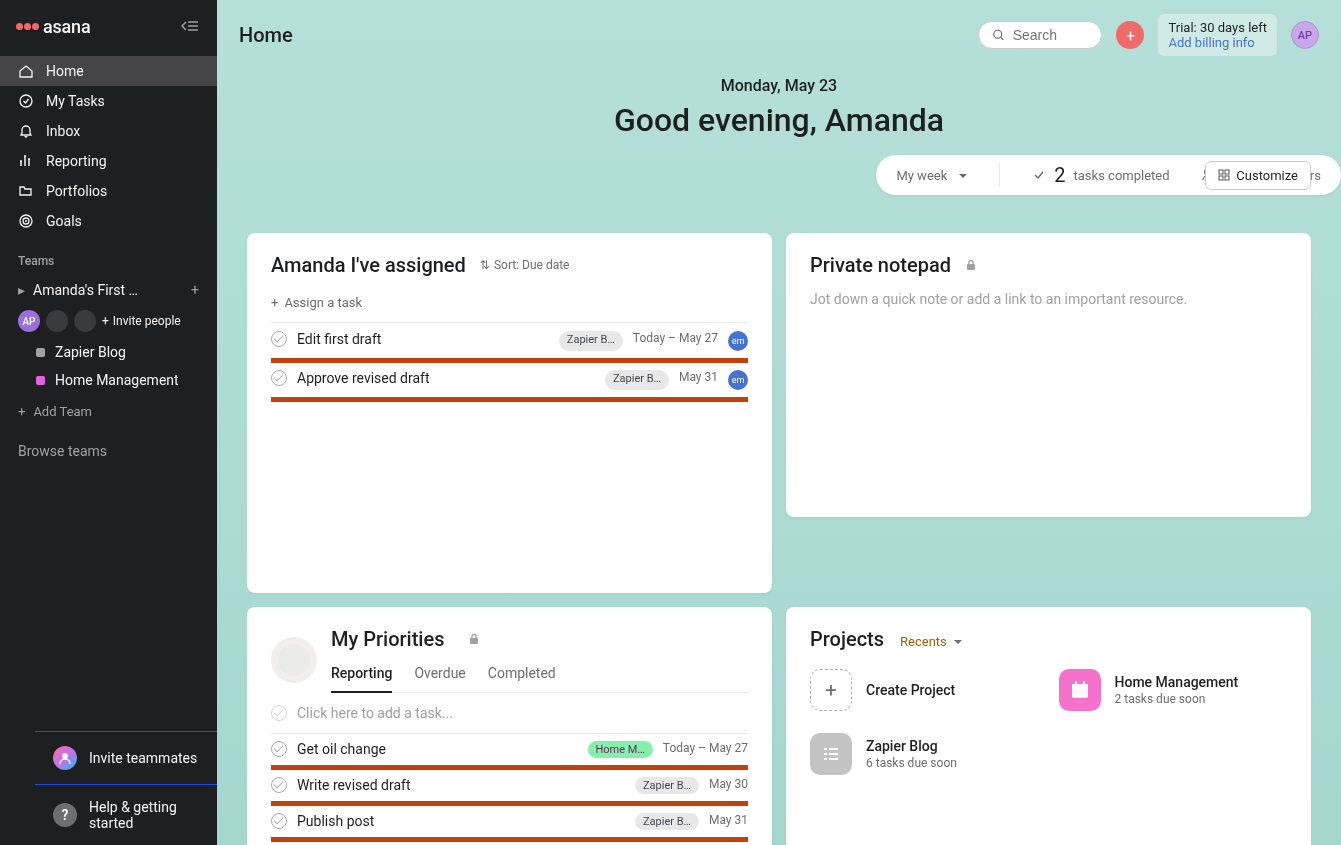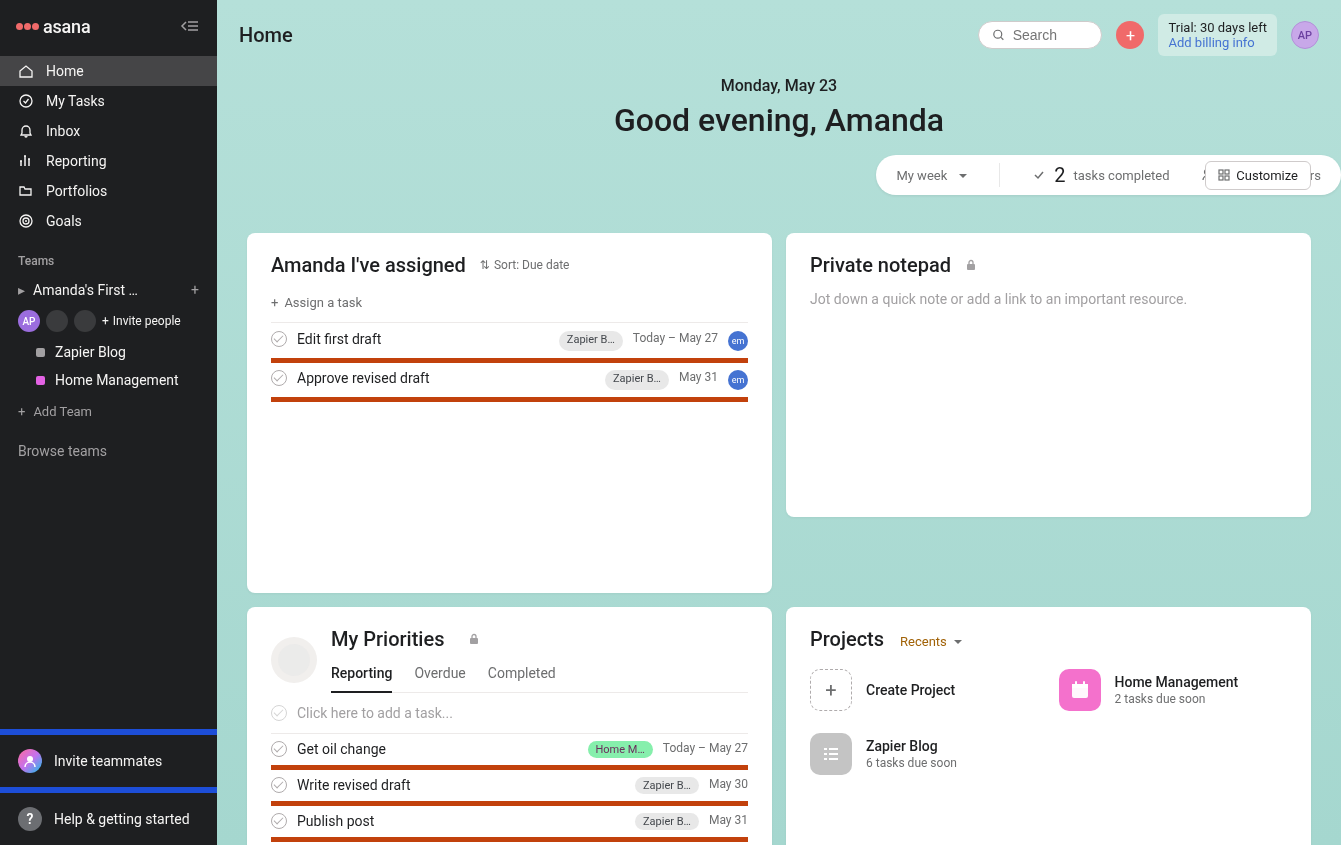--- a/index.html
+++ b/index.html
@@ -33,21 +33,21 @@
 
 .proj-item { display: flex; align-items: center; gap: 10px; padding: 6px 18px 6px 36px; cursor: pointer; font-size: 14px; }
 .proj-dot { width: 9px; height: 9px; border-radius: 2px; flex-shrink: 0; }
 .proj-dot.grey { background: #a2a0a2; }
 .proj-dot.pink { background: #e362e3; }
 
 .add-team { padding: 10px 18px; color: #a2a0a2; display: flex; align-items: center; gap: 8px; cursor: pointer; font-size: 13px; }
 .browse-teams { padding: 14px 18px; color: #a2a0a2; font-size: 14px; cursor: pointer; }
 
 .sb-spacer { flex: 1; }
-.sb-footer-item { display: flex; align-items: center; gap: 12px; padding: 14px 18px; border-top: 6px solid #1d4ed8; cursor: pointer; }
+.sb-footer-item { display: flex; align-items: center; gap: 12px; padding: 14px 18px; border-top: 1px solid #1d4ed8; cursor: pointer; margin-left: 35px; }
 .footer-icon { width: 24px; height: 24px; border-radius: 50%; display: flex; align-items: center; justify-content: center; flex-shrink: 0; }
 .footer-icon.gradient { background: linear-gradient(135deg, #ff6b9d, #c471ed, #12c2e9); }
 .footer-icon.help { background: #6c6e72; color: #fff; font-size: 14px; font-weight: 600; }
 
 
 .main { flex: 1; background: linear-gradient(180deg, #b5e0d9 0%, #a5d7cf 100%); overflow-y: auto; position: relative; }
 .topbar { display: flex; align-items: center; padding: 14px 22px; gap: 14px; }
 .page-title { font-size: 20px; font-weight: 500; color: #1e1f21; }
 .tb-spacer { flex: 1; }
 .search-box { display: flex; align-items: center; gap: 8px; background: #fff; border: 1px solid #cfcbcb; border-radius: 16px; padding: 5px 14px; width: 124px; }

